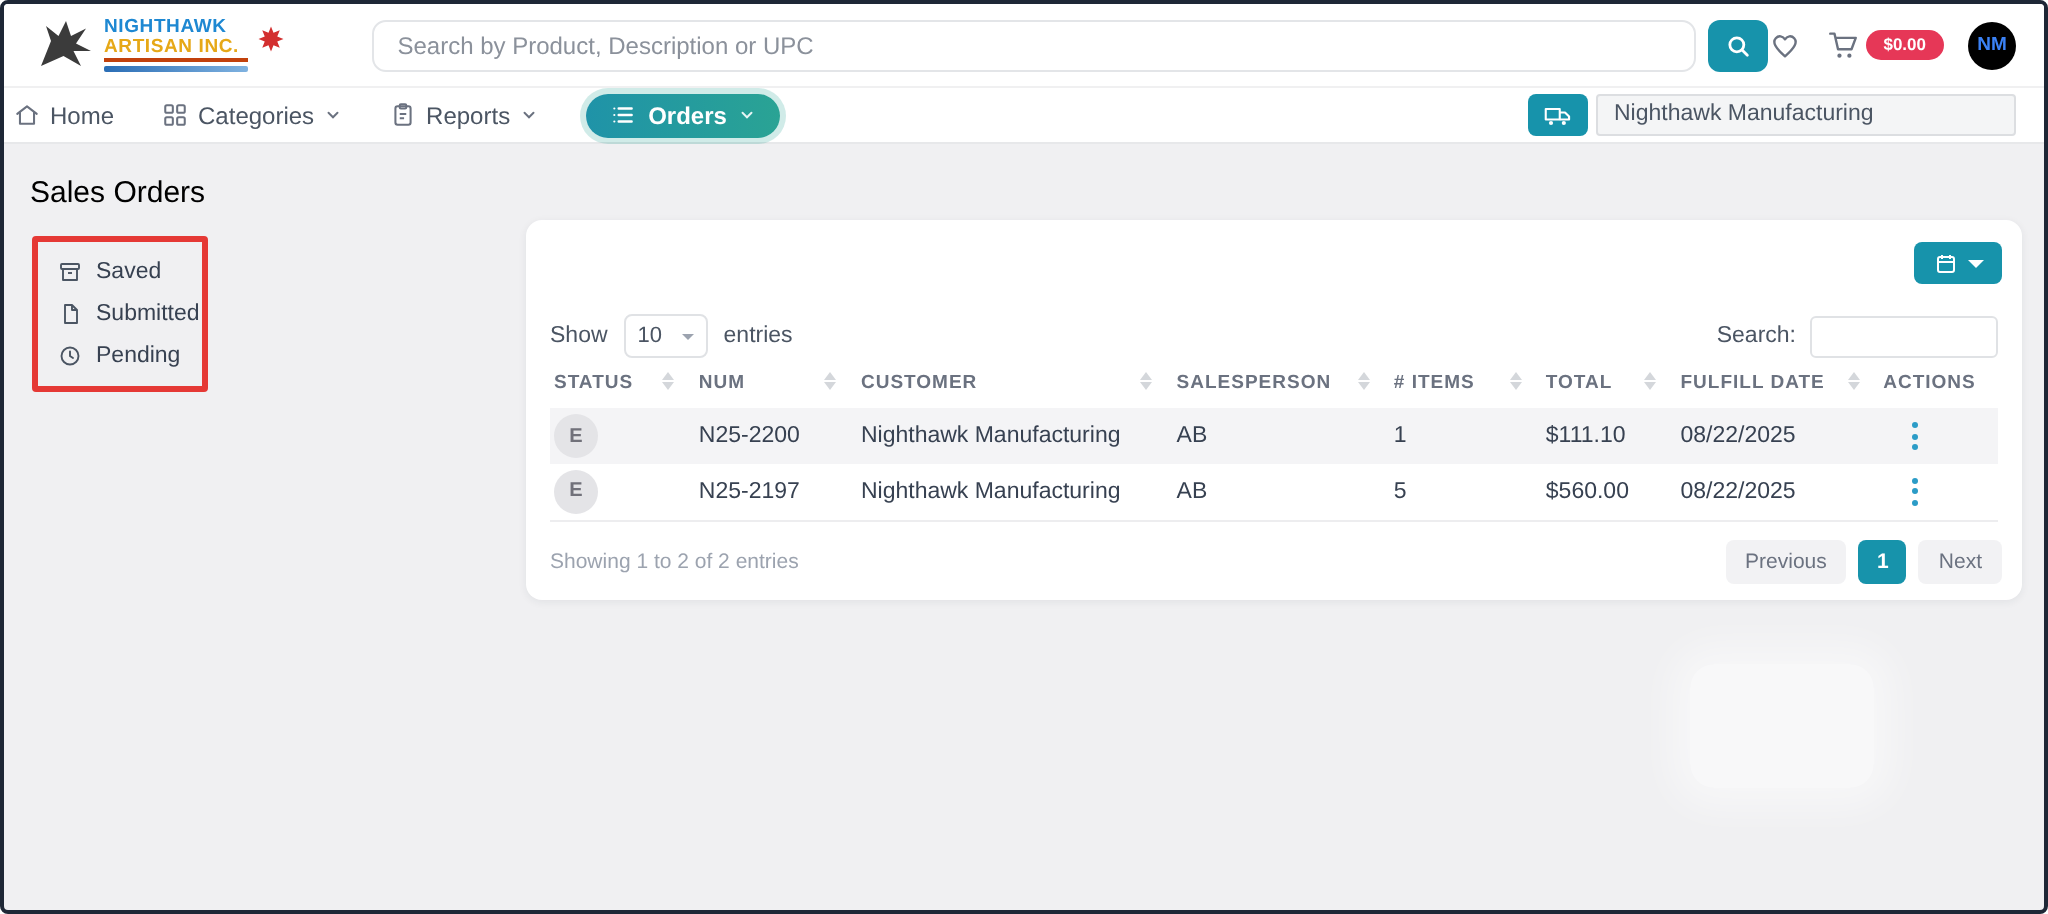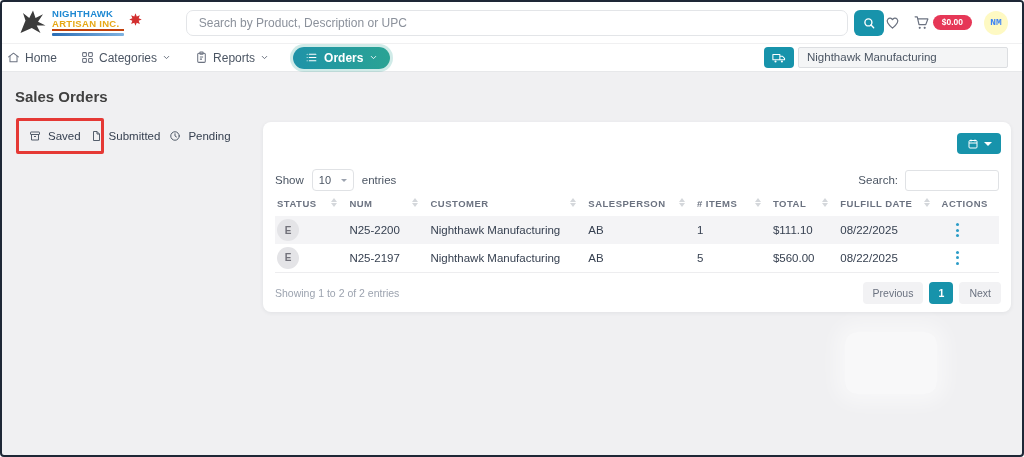--- a/index.html
+++ b/index.html
@@ -23,51 +23,51 @@
                   font-size:12px; color:#374151; outline:none; background:#fff; }
   .search-input::placeholder { color:#8b919b; }
   .search-btn { width:30px; height:26px; margin-left:6px; background:#1793ab; border:none; border-radius:6px;
                 display:flex; align-items:center; justify-content:center; cursor:pointer; }
 
   .top-icons { display:flex; align-items:center; margin-left:auto; padding-right:14px; gap:12px;justify-content:flex-end; }
   .icon-btn { background:none; border:none; cursor:pointer; display:flex; align-items:center; color:#6b7280; padding:0; }
   .cart-group { display:flex; align-items:center; gap:3px; }
   .cart-badge { background:#e63757; color:#fff; font-size:8.5px; font-weight:bold; border-radius:9px;
                 padding:3px 9px; line-height:1; }
-  .avatar { width:24px; height:24px; border-radius:50%; background:#fef9c3; color:#3b82f6; font-size:9.5px;
-            font-weight:bold; display:flex; align-items:center; justify-content:center; cursor:pointer;font-family:Liberation Mono, monospace; }
+  .avatar { width:24px; height:24px; border-radius:50%; background:#000000; color:#3b82f6; font-size:9.5px;
+            font-weight:bold; display:flex; align-items:center; justify-content:center; cursor:pointer; }
 
   
   .navbar { position:absolute; left:0; top:42px; width:100%; height:28px; background:#fff;
             border-bottom:1px solid #e7e8ea; display:flex; align-items:center; }
   .nav-left { display:flex; align-items:center; gap:24px; padding-left:5px; }
   .nav-item { display:flex; align-items:center; gap:5px; font-size:12px; color:#4b5563; cursor:pointer; }
   .nav-item svg { color:#6b7280; }
   .chev { width:9px; height:9px; color:#9ca3af; }
   .orders-pill { display:flex; align-items:center; gap:6px; color:#fff; font-size:12px; font-weight:bold;
                  background:linear-gradient(90deg,#1f93a8,#2aa394); border:none; border-radius:14px;
                  padding:4px 12px; cursor:pointer; box-shadow:0 0 0 3px rgba(42,163,148,.22); }
   .orders-pill .chev { color:#e6f5f4; }
   .nav-right { margin-left:auto; display:flex; align-items:center; padding-right:14px; }
   .company-btn { width:30px; height:21px; background:#1793ab; border:none; border-radius:4px;
                  display:flex; align-items:center; justify-content:center; cursor:pointer; margin-right:4px; }
   .company-field { width:210px; height:21px; background:#f4f5f6; border:1px solid #dcdee1; border-radius:2px;
                    font-size:11.5px; color:#4b5563; line-height:19px; padding-left:8px; cursor:pointer;
                    white-space:nowrap; overflow:hidden; }
 
   
-  .page-title { position:absolute; left:13px; top:86px; font-size:15px; font-weight:700; color:#404040; }
+  .page-title { position:absolute; left:13px; top:86px; font-size:15px; font-weight:400; color:#000000; }
 
   .filter-box { position:absolute; left:14px; top:116px; width:88px; border:3px solid #e53935;
-                border-radius:2px; padding:9px 10px; display:flex; gap:9px; background:transparent; }
+                border-radius:2px; padding:9px 10px; display:flex; flex-direction:column; gap:9px; background:transparent; }
   .filter-item { display:flex; align-items:center; gap:7px; font-size:11.5px; color:#374151; cursor:pointer; }
   .filter-item svg { color:#4b5563; flex:0 0 auto; }
 
   
-  .panel { position:absolute; left:261px; top:120px; width:748px; height:190px; background:#fff;
+  .panel { position:absolute; left:261px; top:108px; width:748px; height:190px; background:#fff;
            border-radius:8px; box-shadow:0 1px 4px rgba(30,40,60,.07); }
   .cal-btn { position:absolute; right:10px; top:11px; width:44px; height:21px; background:#1793ab; border:none;
              border-radius:4px; display:flex; align-items:center; justify-content:center; gap:5px; cursor:pointer; }
   .caret-down { width:0; height:0; border-left:4px solid transparent; border-right:4px solid transparent;
                 border-top:4px solid #fff; }
   .controls-row { position:absolute; top:46px; left:12px; right:12px; height:24px; display:flex;
                   justify-content:space-between; align-items:center; }
   .show-entries { display:flex; align-items:center; gap:8px; font-size:11.5px; color:#4b5563; }
   .page-size { display:flex; align-items:center; justify-content:space-between; width:42px; height:22px;
                border:1px solid #e0e2e5; border-radius:4px; padding:0 6px; font-size:11px; color:#4b5563; cursor:pointer; }

